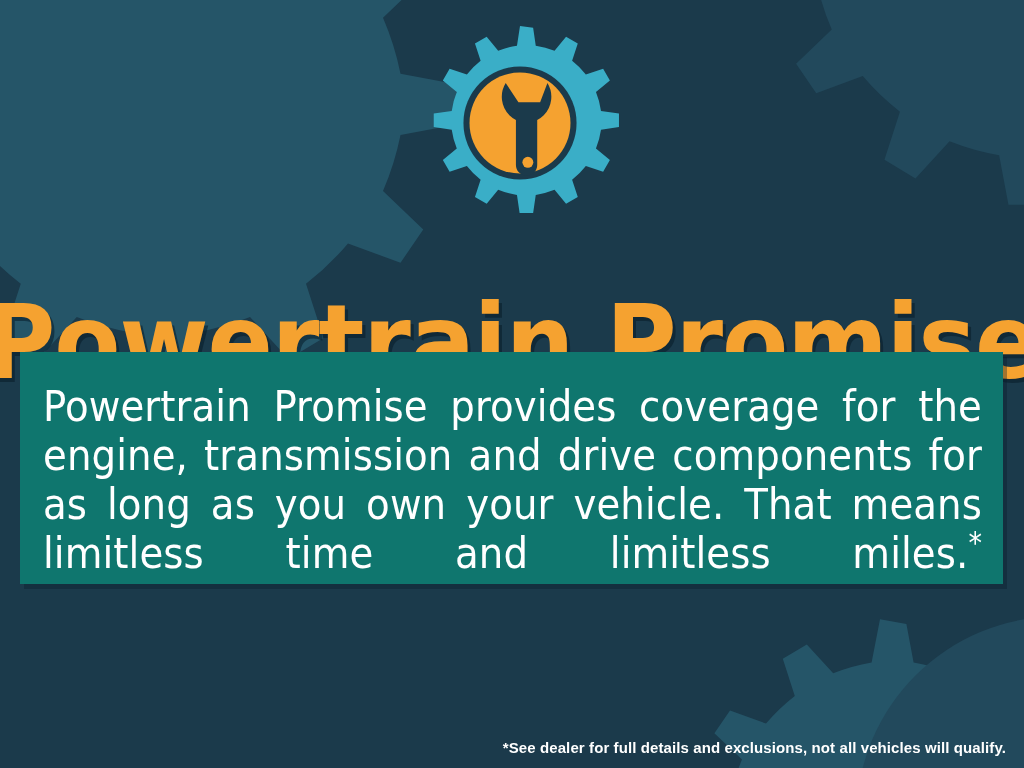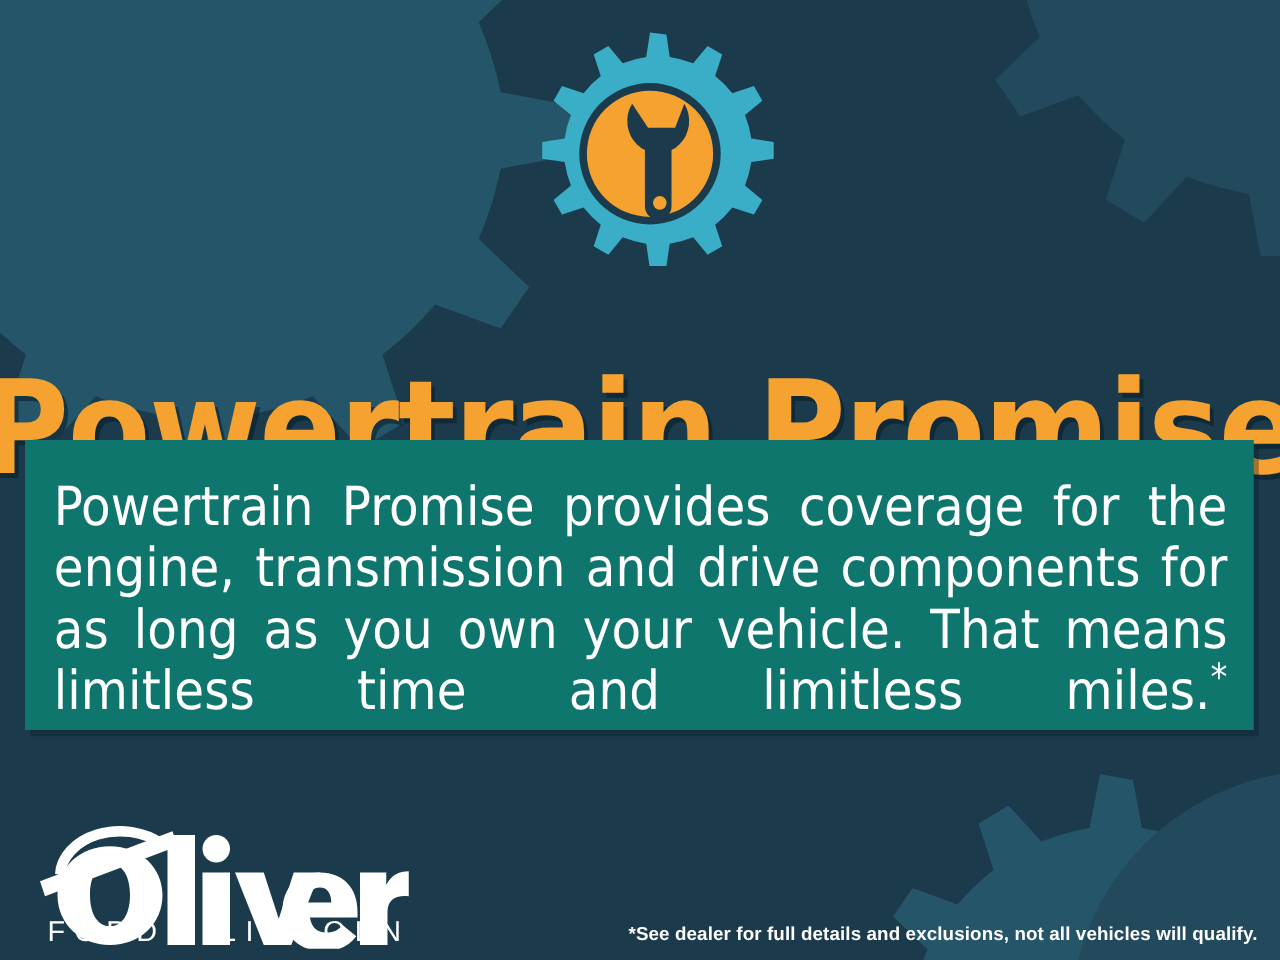--- a/index.html
+++ b/index.html
@@ -174,43 +174,16 @@
       </g>
     </svg>
   </div>
 
   <h1 class="headline">Powertrain Promise</h1>
 
   <div class="panel">
     <div class="panel-text"><span>Powertrain Promise provides coverage for the engine, transmission and drive components for as long as you own your vehicle. That means limitless time and limitless miles.</span><span class="asterisk">*</span></div>
   </div>
 
-  <div class="logo">
-    <svg width="300" height="118" viewBox="0 0 300 118" aria-hidden="true">
-      <g fill="#ffffff">
-
-        <path d="M14 58 a52 40 0 0 1 88 -27 l-6 6 a44 33 0 0 0 -74 23 z"></path>
-
-        <path d="M2 64 L108 24 L112 36 L6 76 Z"></path>
-
-        <path d="M58 36 c24 0 42 17 42 39 c0 23 -18 40 -42 40 c-24 0 -42 -17 -42 -40 c0 -22 18 -39 42 -39 z
-                 M58 50 c-10 0 -16 10 -16 25 c0 15 6 25 16 25 c10 0 16 -10 16 -25 c0 -15 -6 -25 -16 -25 z"></path>
-
-        <path d="M104 27 h22 v88 h-22 z"></path>
-
-        <circle cx="143" cy="38" r="11"></circle>
-        <path d="M132 57 h22 v58 h-22 z"></path>
-
-        <path d="M158 57 h23 l12 37 l12 -37 h21 l-23 58 h-22 z"></path>
-
-        <path d="M226 57 c19 0 30 13 30 31 v5 h-38 c1 8 6 12 13 12 c6 0 10 -2 13 -6 l11 9 c-6 8 -14 12 -26 12 c-20 0 -33 -13 -33 -32 c0 -19 12 -31 30 -31 z
-                 M226 69 c-6 0 -10 5 -10 12 h19 c0 -7 -3 -12 -9 -12 z"></path>
-
-        <path d="M258 57 h21 v10 c4 -8 10 -11 18 -11 v20 c-11 -1 -17 3 -17 13 v26 h-22 z"></path>
-
-        <text x="8" y="112" font-family="'Liberation Sans', sans-serif" font-size="23" letter-spacing="7.5" fill="#ffffff">FORD · LINCOLN</text>
-      </g>
-    </svg>
-  </div>
 
   <div class="disclaimer">*See dealer for full details and exclusions, not all vehicles will qualify.</div>
 
 </div>
 
 </body></html>

